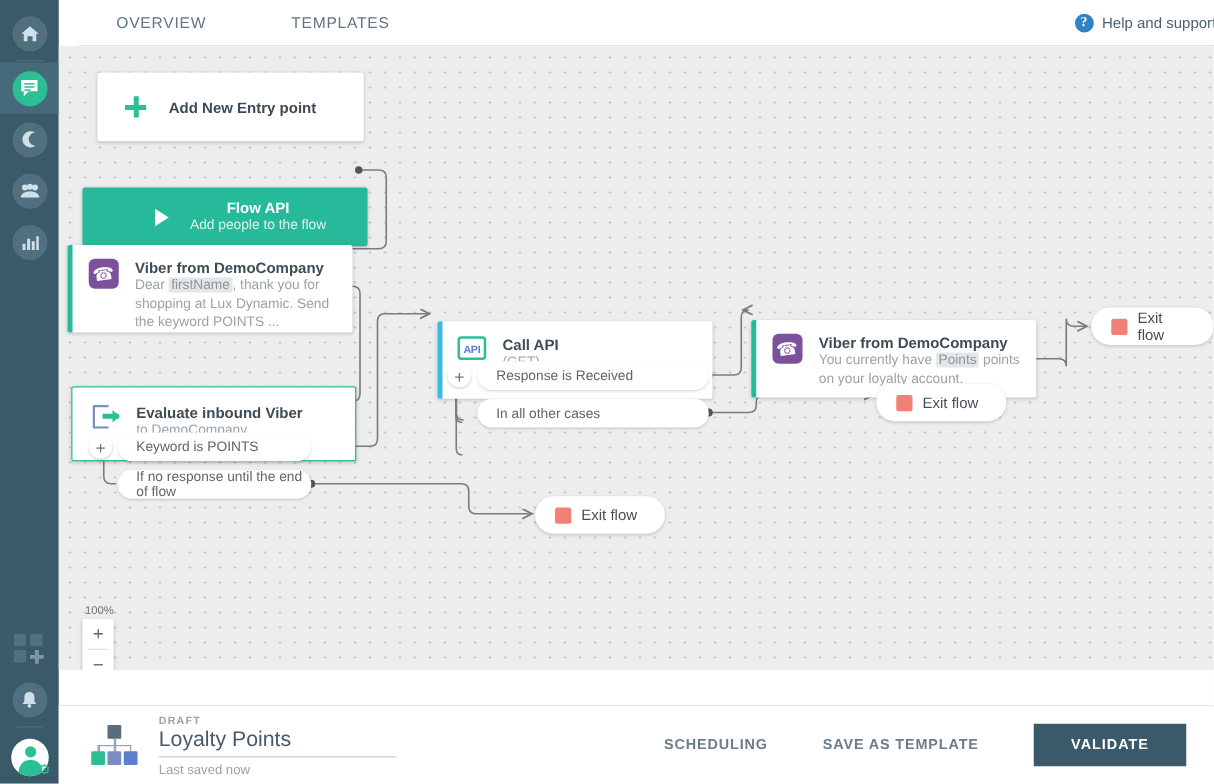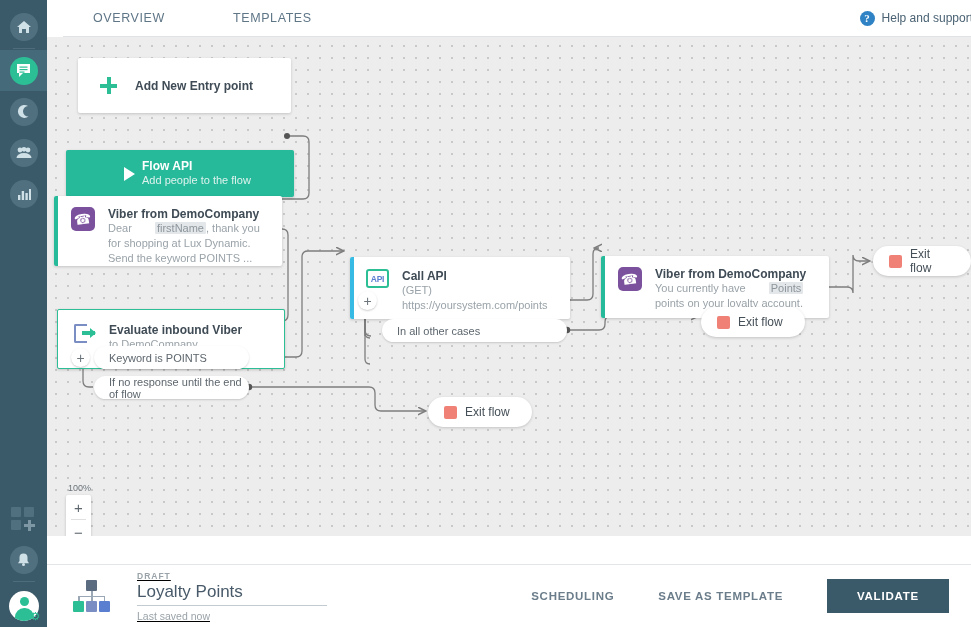--- a/index.html
+++ b/index.html
@@ -94,34 +94,34 @@
 
   
   #n-flowapi {
     left: 19px; top: 113px; width: 228px; height: 47px; background: #26b99a;
     display: flex; align-items: center; box-shadow: 0 1px 3px rgba(0,0,0,.18);
   }
   .play-tri {
     margin-left: 58px; width: 0; height: 0;
     border-left: 11px solid #fff; border-top: 7px solid transparent; border-bottom: 7px solid transparent;
   }
-  #n-flowapi .txt { margin-left: 7px; }
+  #n-flowapi .txt { margin-left: 17px; text-align: center; }
   #n-flowapi .node-title { color: #fff; }
   #n-flowapi .node-sub { color: #dff3ee; }
 
   
   #n-viber1 { left: 7px; top: 159px; width: 228px; height: 70px; }
   #n-viber1 .lbar { background: #26b99a; }
   .viber-ico {
     width: 24px; height: 24px; border-radius: 5px; background: #7b519d;
     display: flex; align-items: center; justify-content: center; flex: none;
   }
   .viber-ico span { color: #fff; font-size: 14px; line-height: 14px; transform: rotate(-8deg); }
   .nrow { display: flex; align-items: flex-start; padding: 11px 10px 0 17px; gap: 13px; }
-  .var-chip { background: #e3e7ea; color: #8d969c; padding: 0 2px; border-radius: 1px; margin-left: 20px; }
+  .var-chip { background: #e3e7ea; color: #8d969c; padding: 0 2px; border-radius: 1px; }
 
   
   #n-eval { left: 10px; top: 272px; width: 228px; height: 60px; border: 1px solid #2cbf96; }
   .eval-ico { width: 22px; height: 22px; position: relative; flex: none; }
   .eval-ico .brk { position: absolute; left: 0; top: 1px; width: 13px; height: 19px; border: 2.5px solid #7b8ec4; border-right: none; border-radius: 2px 0 0 2px; }
   .eval-ico .arr { position: absolute; left: 8px; top: 8px; width: 13px; height: 4px; background: #2cbf96; }
   .eval-ico .arrh { position: absolute; left: 16px; top: 5px; width: 0; height: 0; border-left: 6px solid #2cbf96; border-top: 5px solid transparent; border-bottom: 5px solid transparent; }
 
   
   #n-callapi { left: 303px; top: 220px; width: 220px; height: 62px; }
@@ -176,21 +176,21 @@
   .flow-ico .top { left: 13px; top: 0; background: #5b6b80; }
   .flow-ico .b1 { left: 0; top: 21px; background: #2cbf96; }
   .flow-ico .b2 { left: 13px; top: 21px; background: #7b8ec4; }
   .flow-ico .b3 { left: 26px; top: 21px; background: #5b7fd0; }
   .flow-ico .vline { position: absolute; left: 18px; top: 11px; width: 1.5px; height: 5px; background: #9aa7b5; }
   .flow-ico .hline { position: absolute; left: 5px; top: 15.5px; width: 27px; height: 1.5px; background: #9aa7b5; }
   .flow-ico .d1 { position: absolute; left: 5px; top: 15.5px; width: 1.5px; height: 6px; background: #9aa7b5; }
   .flow-ico .d2 { position: absolute; left: 18px; top: 15.5px; width: 1.5px; height: 6px; background: #9aa7b5; }
   .flow-ico .d3 { position: absolute; left: 30.5px; top: 15.5px; width: 1.5px; height: 6px; background: #9aa7b5; }
 
-  .flow-meta { margin-left: 26px; text-decoration: underline; }
+  .flow-meta { margin-left: 16px; }
   .draft { font-size: 8.5px; letter-spacing: 1px; color: #9aa3a9; font-weight: bold; }
   .flow-name {
     font-size: 17px; color: #485a69; border: none; outline: none;
     border-bottom: 1px solid #c3cbd1; width: 190px; padding: 1px 0 3px 0;
     font-family: "Liberation Sans", sans-serif; background: transparent;
   }
   .saved { font-size: 10.5px; color: #9aa3a9; margin-top: 4px; }
 
   .bb-actions { position: absolute; right: 22px; display: flex; align-items: center; gap: 0; }
   .bb-link {
@@ -410,20 +410,21 @@
           <div class="node-sub" style="width:170px"><span>You currently have </span><span class="var-chip">Points</span><span> points on your loyalty account.</span></div>
         </div>
       </div>
     </div>
 
     <div class="pill-plus" style="left:24px; top:311px;">+</div>
     <div class="pill-plus" style="left:311px; top:254px;">+</div>
 
     <div class="pill" style="left:47px; top:309px; width:155px;">Keyword is POINTS</div>
     <div class="pill" style="left:47px; top:339px; width:155px;">If no response until the end of flow</div>
+    <div class="pill" style="left:335px; top:252px; width:185px;">Response is Received</div>
     <div class="pill" style="left:335px; top:282px; width:185px;">In all other cases</div>
 
     <div class="exit" style="left:826px; top:209px;">
       <span class="exit-sq"></span>
       <span>Exit flow</span>
     </div>
     <div class="exit" style="left:654px; top:270px;">
       <span class="exit-sq"></span>
       <span>Exit flow</span>
     </div>

